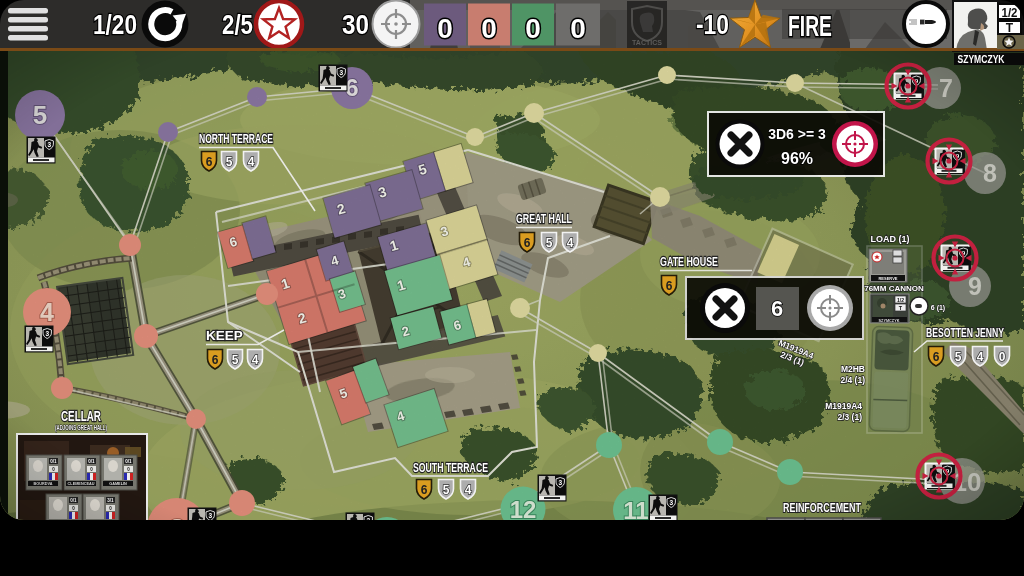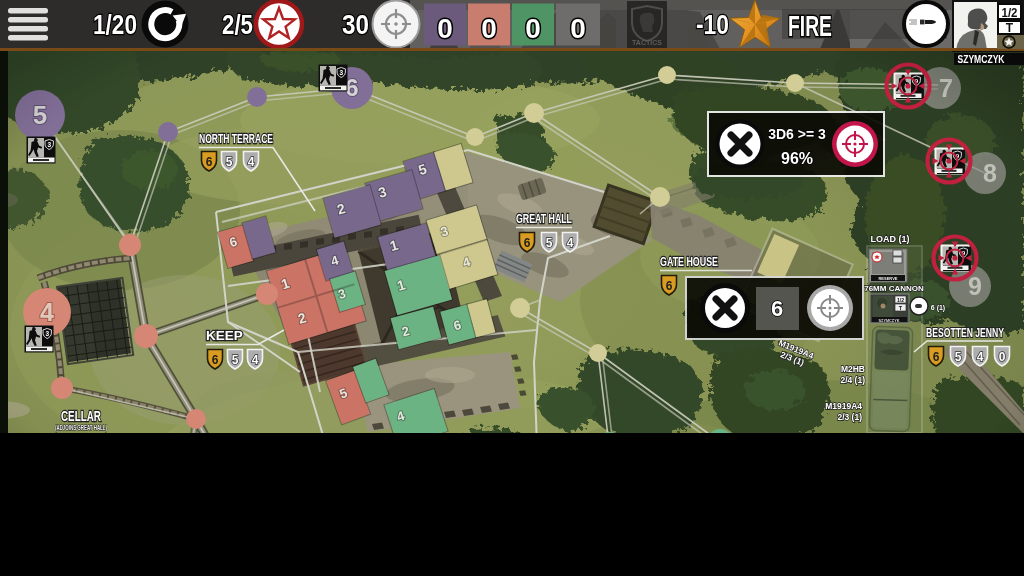--- a/index.html
+++ b/index.html
@@ -1,16 +1,16 @@
 <!DOCTYPE html>
 <html><head>
 <meta charset="utf-8">
 <style>
   html,body{margin:0;padding:0;background:#000;}
-  #stage{position:relative;width:1024px;height:433px;overflow:hidden;font-family:"Liberation Sans",sans-serif;}
+  #stage{position:relative;width:1024px;height:520px;overflow:hidden;font-family:"Liberation Sans",sans-serif;border-radius:24px;}
   svg{display:block;}
   text{font-family:"Liberation Sans",sans-serif;}
 </style>
 </head>
 <body>
 <div id="stage">
 <svg width="1024" height="576" viewBox="0 0 1024 576">
 <defs>
   <filter id="noiseF" x="0" y="0" width="100%" height="100%">
     <feTurbulence type="fractalNoise" baseFrequency="0.55" numOctaves="2" seed="7"></feTurbulence>

